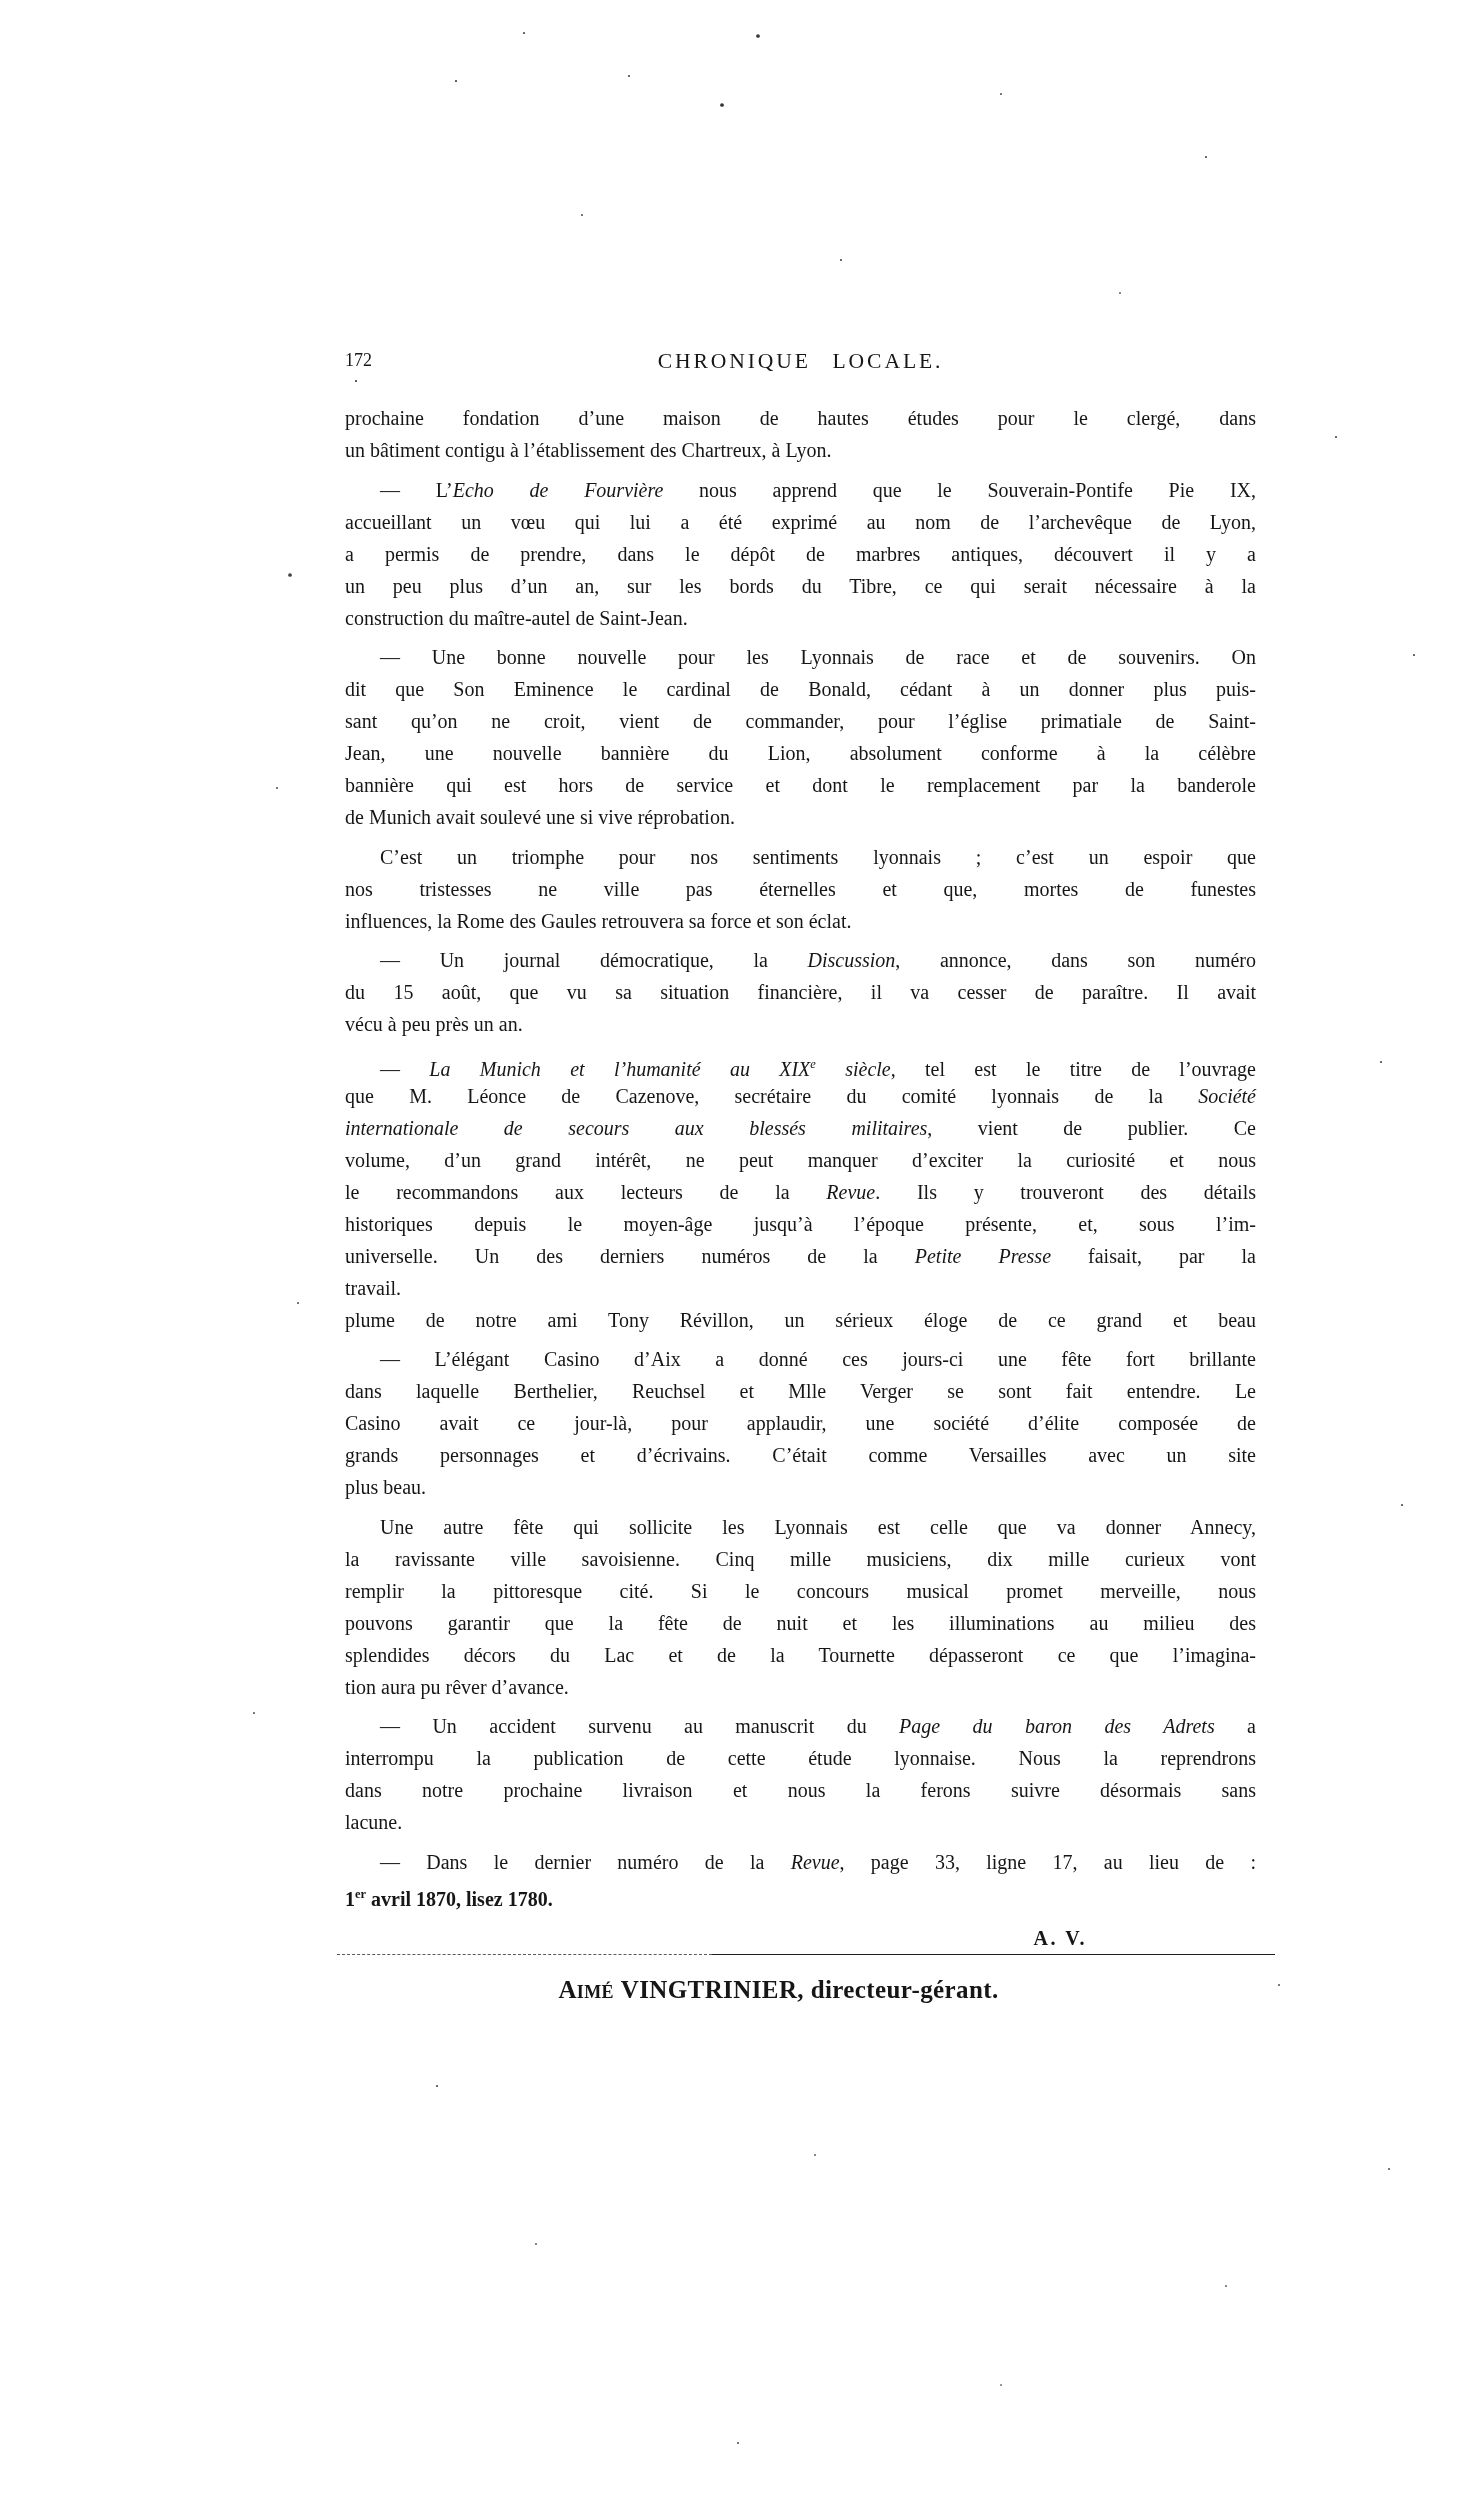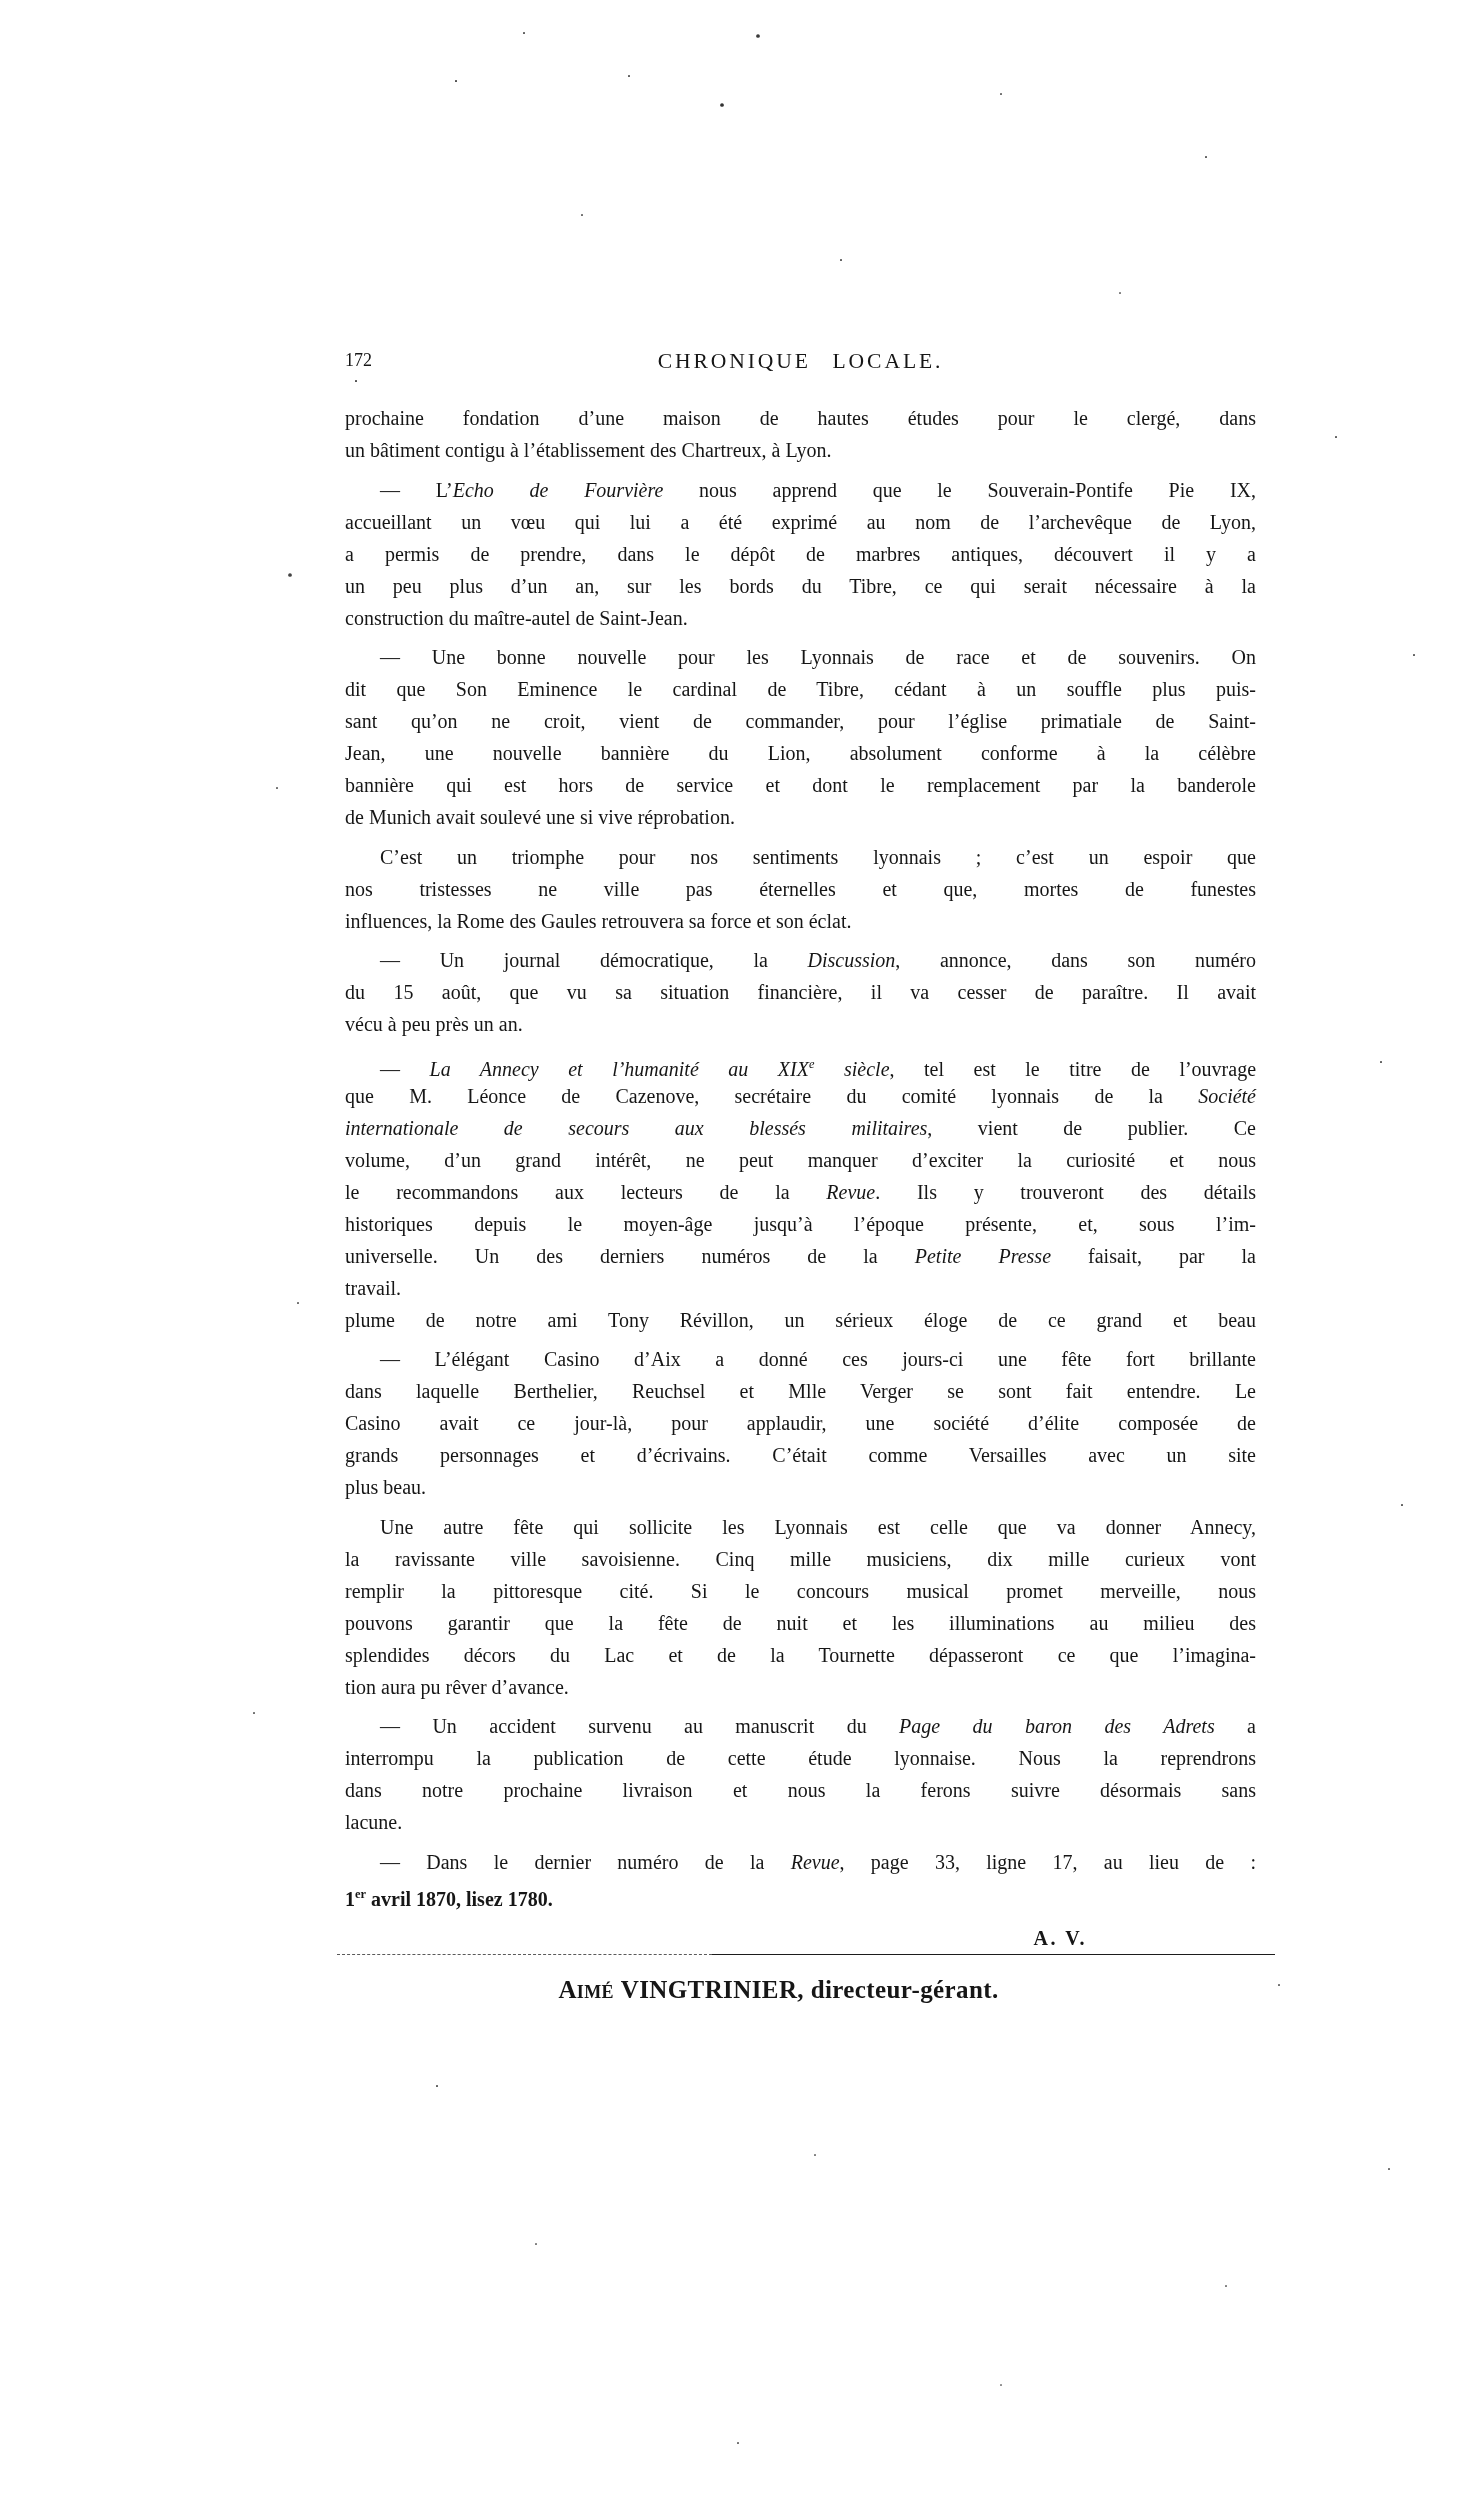--- a/index.html
+++ b/index.html
@@ -87,38 +87,38 @@
       </div>
       <div class="para">
         <div class="line just first"><span>— L’</span><span class="it">Echo de Fourvière</span><span> nous apprend que le Souverain-Pontife Pie IX,</span></div>
         <div class="line just"><span>accueillant un vœu qui lui a été exprimé au nom de l’archevêque de Lyon,</span></div>
         <div class="line just"><span>a permis de prendre, dans le dépôt de marbres antiques, découvert il y a</span></div>
         <div class="line just"><span>un peu plus d’un an, sur les bords du Tibre, ce qui serait nécessaire à la</span></div>
         <div class="line"><span>construction du maître-autel de Saint-Jean.</span></div>
       </div>
       <div class="para">
         <div class="line just first"><span>— Une bonne nouvelle pour les Lyonnais de race et de souvenirs. On</span></div>
-        <div class="line just"><span>dit que Son Eminence le cardinal de Tibre, cédant à un souffle plus puis-</span></div>
+        <div class="line just"><span>dit que Son Eminence le cardinal de Bonald, cédant à un donner plus puis-</span></div>
         <div class="line just"><span>sant qu’on ne croit, vient de commander, pour l’église primatiale de Saint-</span></div>
         <div class="line just"><span>Jean, une nouvelle bannière du Lion, absolument conforme à la célèbre</span></div>
         <div class="line just"><span>bannière qui est hors de service et dont le remplacement par la banderole</span></div>
         <div class="line"><span>de Munich avait soulevé une si vive réprobation.</span></div>
       </div>
       <div class="para">
         <div class="line just first"><span>C’est un triomphe pour nos sentiments lyonnais ; c’est un espoir que</span></div>
         <div class="line just"><span>nos tristesses ne ville pas éternelles et que, mortes de funestes</span></div>
         <div class="line"><span>influences, la Rome des Gaules retrouvera sa force et son éclat.</span></div>
       </div>
       <div class="para">
         <div class="line just first"><span>— Un journal démocratique, la </span><span class="it">Discussion</span><span>, annonce, dans son numéro</span></div>
         <div class="line just"><span>du 15 août, que vu sa situation financière, il va cesser de paraître. Il avait</span></div>
         <div class="line"><span>vécu à peu près un an.</span></div>
       </div>
       <div class="para">
-        <div class="line just first"><span>— </span><span class="it">La Annecy et l’humanité au XIX</span><span class="it sup">e</span><span class="it"> siècle</span><span>, tel est le titre de l’ouvrage</span></div>
+        <div class="line just first"><span>— </span><span class="it">La Munich et l’humanité au XIX</span><span class="it sup">e</span><span class="it"> siècle</span><span>, tel est le titre de l’ouvrage</span></div>
         <div class="line just"><span>que M. Léonce de Cazenove, secrétaire du comité lyonnais de la </span><span class="it">Société</span></div>
         <div class="line just"><span class="it">internationale de secours aux blessés militaires</span><span>, vient de publier. Ce</span></div>
         <div class="line just"><span>volume, d’un grand intérêt, ne peut manquer d’exciter la curiosité et nous</span></div>
         <div class="line just"><span>le recommandons aux lecteurs de la </span><span class="it">Revue</span><span>. Ils y trouveront des détails</span></div>
         <div class="line just"><span>historiques depuis le moyen-âge jusqu’à l’époque présente, et, sous l’im-</span></div>
         <div class="line just"><span>universelle. Un des derniers numéros de la </span><span class="it">Petite Presse</span><span> faisait, par la</span></div>
         <div class="line"><span>travail.</span></div>
         <div class="line just"><span>plume de notre ami Tony Révillon, un sérieux éloge de ce grand et beau</span></div>
       </div>
       <div class="para">

